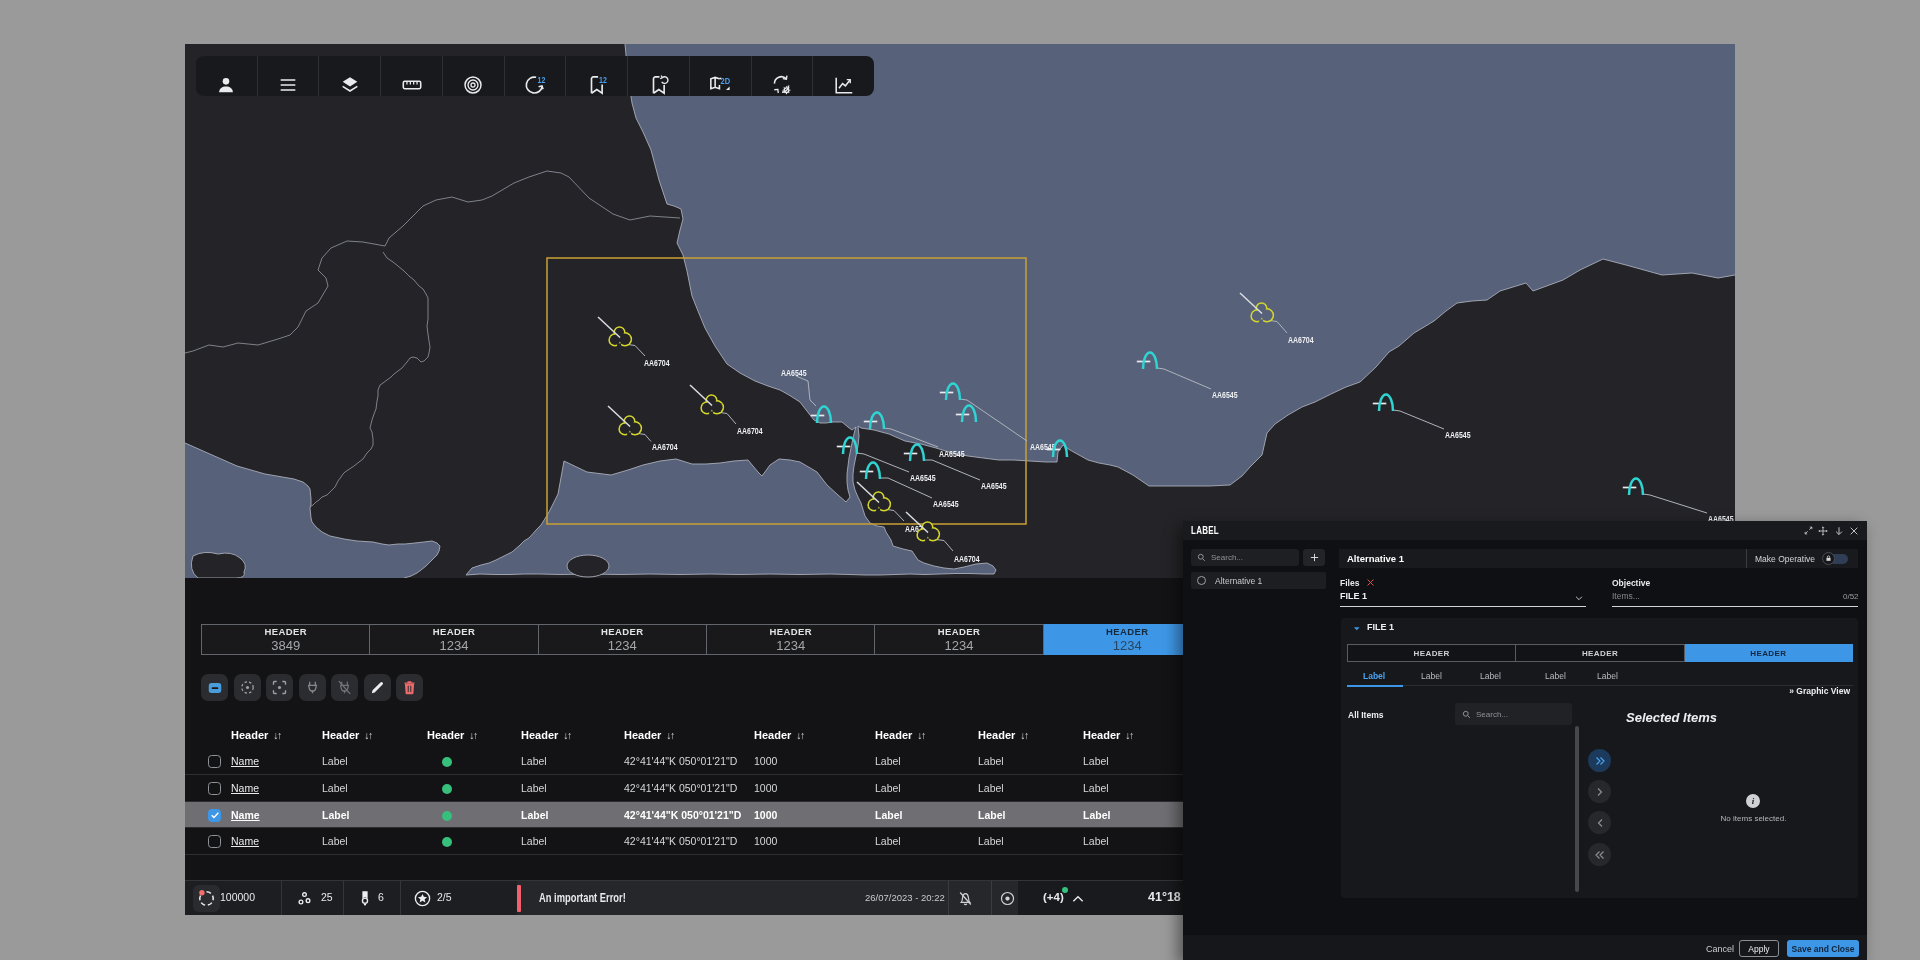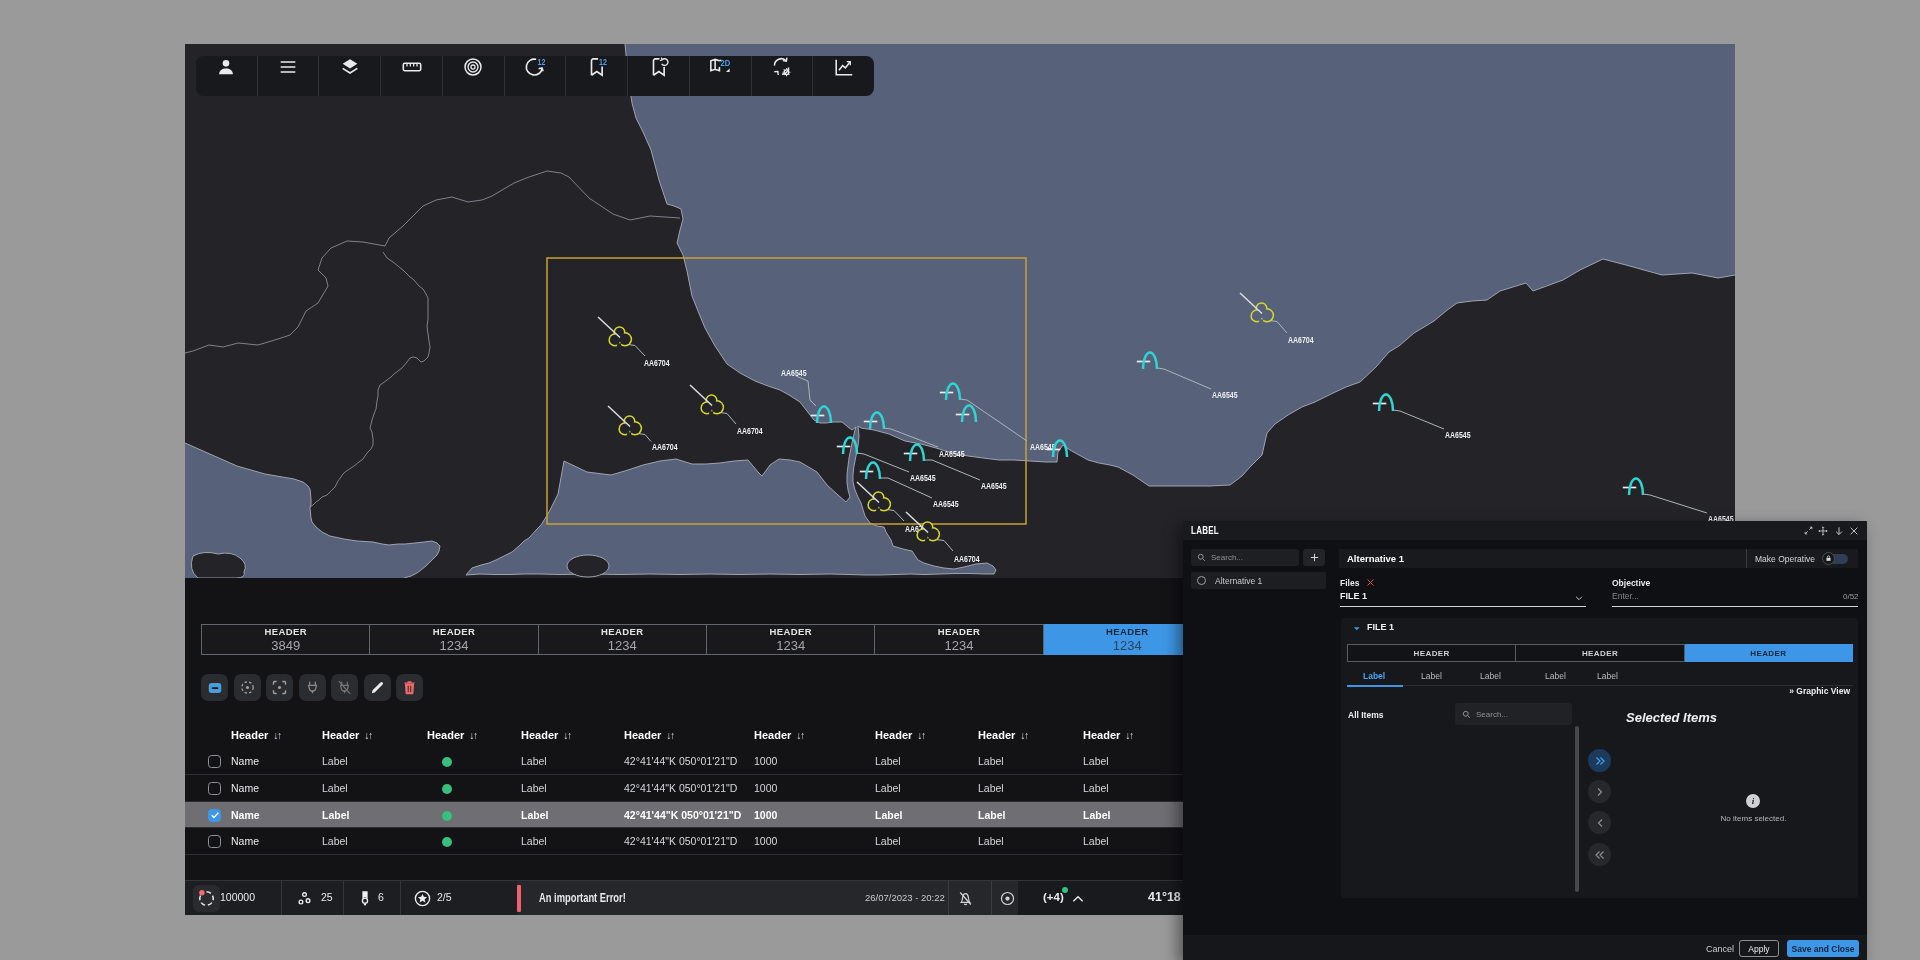--- a/index.html
+++ b/index.html
@@ -215,21 +215,21 @@
       </div>
     <div class="tbc" style="border-right:none">
         <svg viewBox="0 0 24 24" width="22" height="22" fill="none" stroke="#e8eaec">
           <path d="M3.5,4 V20.5 H21" stroke-width="1.7"></path>
           <path d="M6.5,15.5 L10.5,10.5 13.5,13 18.5,6.5" stroke-width="1.7"></path>
           <path d="M18.8,10 V6.2 H15" stroke-width="1.5"></path>
         </svg>
       </div>
   </div>
   <style>
-    .tbc { flex:1; display:flex; align-items:flex-start; justify-content:center; border-right:1px solid #2e3034; }
+    .tbc { flex:1; display:flex; align-items:flex-end; justify-content:center; border-right:1px solid #2e3034; }
   </style>
   <div id="sa" style="position:absolute;left:0;top:534px;width:1027px;height:337px;background:#131316;">
     <div style="position:absolute;left:16px;top:46px;width:1011px;height:31px;display:flex;">
       <div class="satab">
           <div class="t1">HEADER</div>
           <div class="t2">3849</div>
         </div>
       <div class="satab">
           <div class="t1">HEADER</div>
           <div class="t2">1234</div>
@@ -415,21 +415,21 @@
     .satab .t1 { font-size:9.5px; font-weight:700; color:#e2e3e5; letter-spacing:0.4px; }
     .satab .t2 { font-size:13px; color:#a5a6ab; margin-top:1px; }
     .satab.on { background:#3e97e6; border-color:#3e97e6; }
     .satab.on .t1 { color:#16293c; } .satab.on .t2 { color:#2a4560; }
     .sabtn { width:27px; height:27px; background:#2b2c30; border-radius:7px; display:flex; align-items:center; justify-content:center; }
     #thead span { position:absolute; top:3px; }
     #thead span::after { content:"\2193\2191"; font-size:10.5px; color:#d0d2d5; margin-left:5px; font-weight:400; letter-spacing:-1.5px;}
     .row { position:relative; height:26.8px; border-bottom:1px solid #2c2d31; }
     .row.sel { background:#6f6f73; }
     .row .c { position:absolute; top:7px; font-size:10.5px; color:#d6d7d9; }
-    .row .n { color:#e9eaec; }
+    .row .n { color:#e9eaec;text-decoration:underline; }
     .row.sel .c { color:#fff; font-weight:700; }
     .row .cb { position:absolute; left:23px; top:7px; width:13px; height:13px; border:1.6px solid #8f9297; border-radius:3.5px; }
     .row .cb.on { background:#3e97e6; border-color:#3e97e6; display:flex; align-items:center; justify-content:center; }
     .row .dot { position:absolute; left:257px; top:9px; width:10px; height:10px; border-radius:50%; background:#36c07c; }
     .sep { position:absolute; top:0; width:1px; height:35px; background:#34363a; }
     .sbt { position:absolute; top:10px; font-size:10.5px; color:#e8e9eb; }
   </style>
 </div>
 <div id="lp" style="position:absolute;left:1183px;top:521px;width:684px;height:439px;background:#0f1013;box-shadow:-5px 5px 14px rgba(0,0,0,0.45);">
   <div style="height:19px;background:#191a1e;display:flex;align-items:center;padding:0 8px;">
@@ -483,21 +483,21 @@
   <span style="position:absolute;left:157px;top:57px;font-size:8.5px;font-weight:700;color:#e8eaec;">Files</span>
   <svg style="position:absolute;left:183px;top:57px;" viewBox="0 0 24 24" width="9" height="9" stroke="#e05252" stroke-width="2.6" fill="none">
       <path d="M4,4 L20,20 M20,4 L4,20"></path>
     </svg>
   <span style="position:absolute;left:157px;top:70px;font-size:9px;font-weight:700;color:#f0f1f3;">FILE 1</span>
   <div style="position:absolute;left:157px;top:85px;width:246px;border-bottom:1px solid #d2d4d8;"></div>
   <svg style="position:absolute;left:391px;top:72px;" viewBox="0 0 24 24" width="10" height="10" stroke="#cfd1d4" stroke-width="2.2" fill="none">
       <path d="M5,9 L12,16 L19,9"></path>
     </svg>
   <span style="position:absolute;left:429px;top:57px;font-size:8.5px;font-weight:700;color:#e8eaec;">Objective</span>
-  <span style="position:absolute;left:429px;top:70px;font-size:8.5px;color:#85888d;">Enter...</span>
+  <span style="position:absolute;left:429px;top:70px;font-size:8.5px;color:#85888d;">Items...</span>
   <div style="position:absolute;left:429px;top:85px;width:246px;border-bottom:1px solid #d2d4d8;"></div>
   <span style="position:absolute;left:660px;top:71px;font-size:8px;color:#9b9ea3;">0/52</span>
   <div style="position:absolute;left:158px;top:97px;width:517px;height:280px;background:#17181c;border-radius:4px;">
     <svg style="position:absolute;left:12px;top:7px;" viewBox="0 0 24 24" width="7.5" height="7.5" fill="#3e97e6">
         <path d="M3,7 H21 L12,17 Z"></path>
       </svg>
     <span style="position:absolute;left:26px;top:4px;font-size:9px;font-weight:700;color:#f0f1f3;">FILE 1</span>
     <div style="position:absolute;left:6px;top:26px;width:506px;height:18px;display:flex;">
       <div class="lptab">HEADER</div>
       <div class="lptab">HEADER</div>

